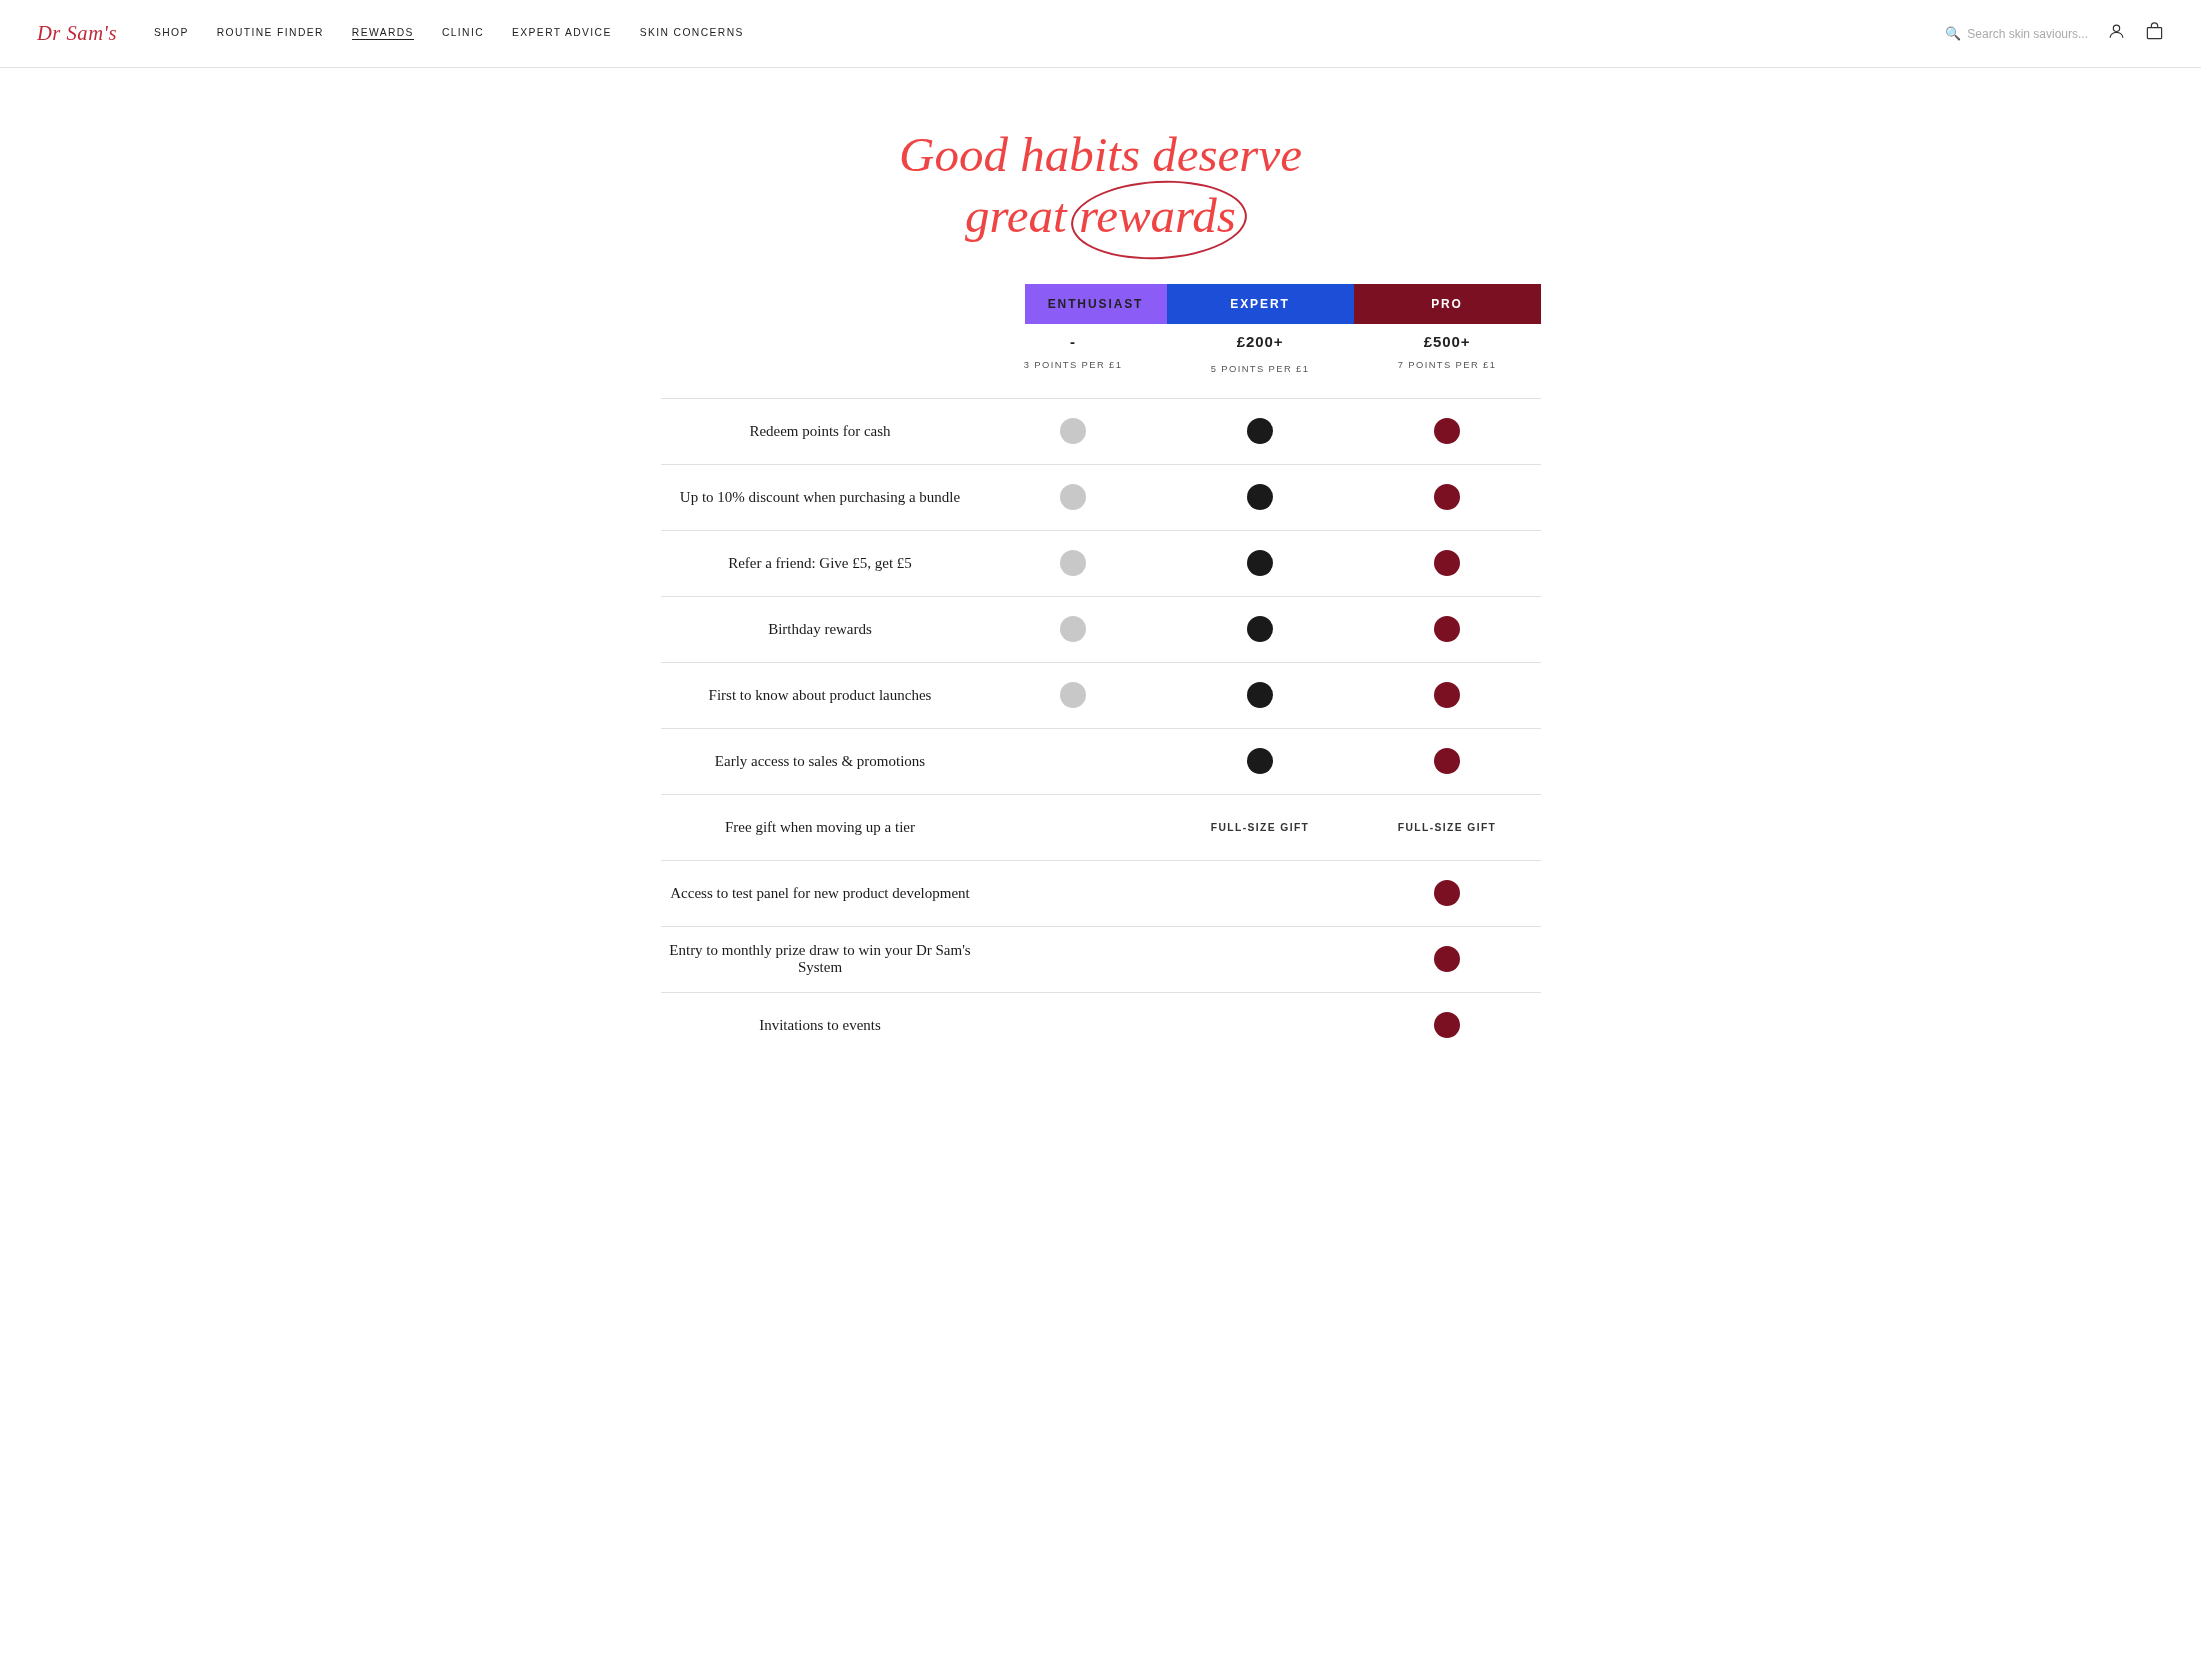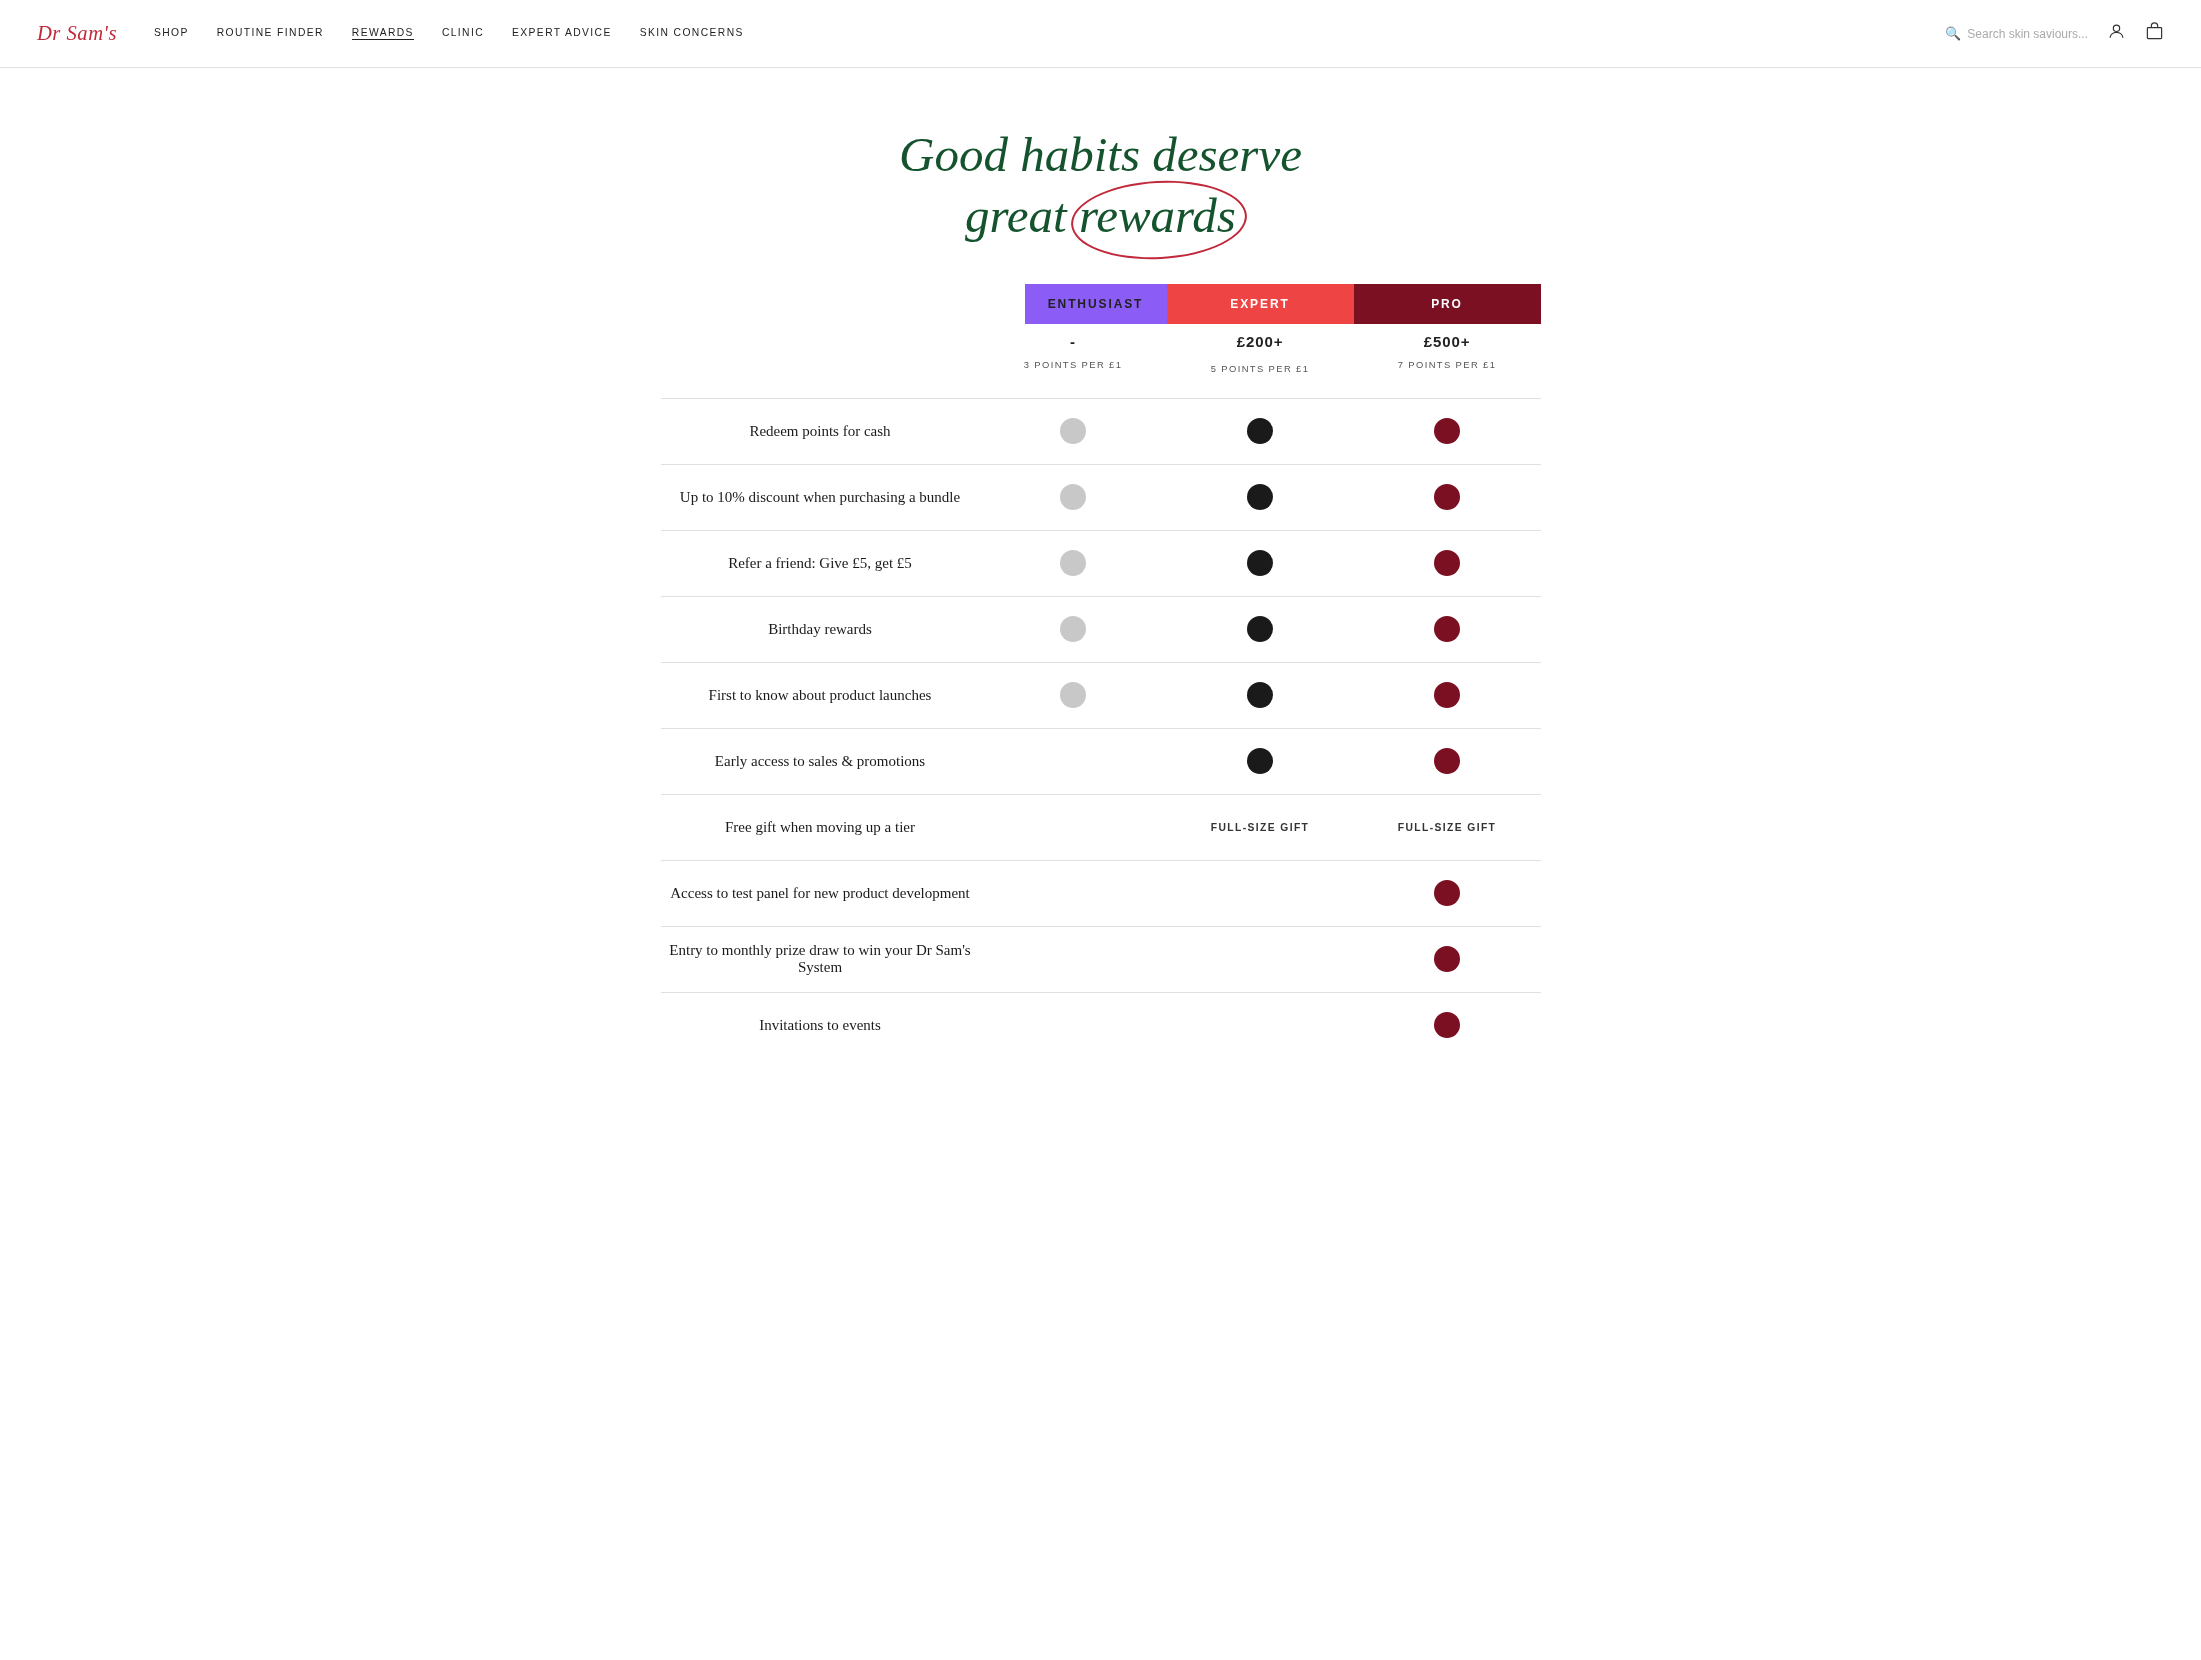--- a/index.html
+++ b/index.html
@@ -63,21 +63,21 @@
     .hero {
       text-align: center;
       padding: 56px 19px 37px;
     }
     .hero-title {
       font-family: 'Georgia', serif;
       font-style: italic;
       font-size: 49px;
       font-weight: 400;
       line-height: 1.25;
-      color: #14532d;
+      color: #ef4444;
     }
     .hero-title .rewards-word {
       position: relative;
       display: inline-block;
     }
     .hero-title .rewards-word::after {
       content: '';
       position: absolute;
       left: -7.5px;
       top: -4.7px;
@@ -110,21 +110,21 @@
       font-weight: 700;
       letter-spacing: 1.9px;
       text-transform: uppercase;
     }
     .tier-enthusiast {
       background: #8b5cf6;
       color: #222;
       margin-left: 45px;
     }
     .tier-expert {
-      background: #ef4444;
+      background: #1d4ed8;
       color: #fff;
     }
     .tier-pro {
       background: #7a1022;
       color: #fff;
     }
 
     
     .tier-subheaders {
       display: grid;

